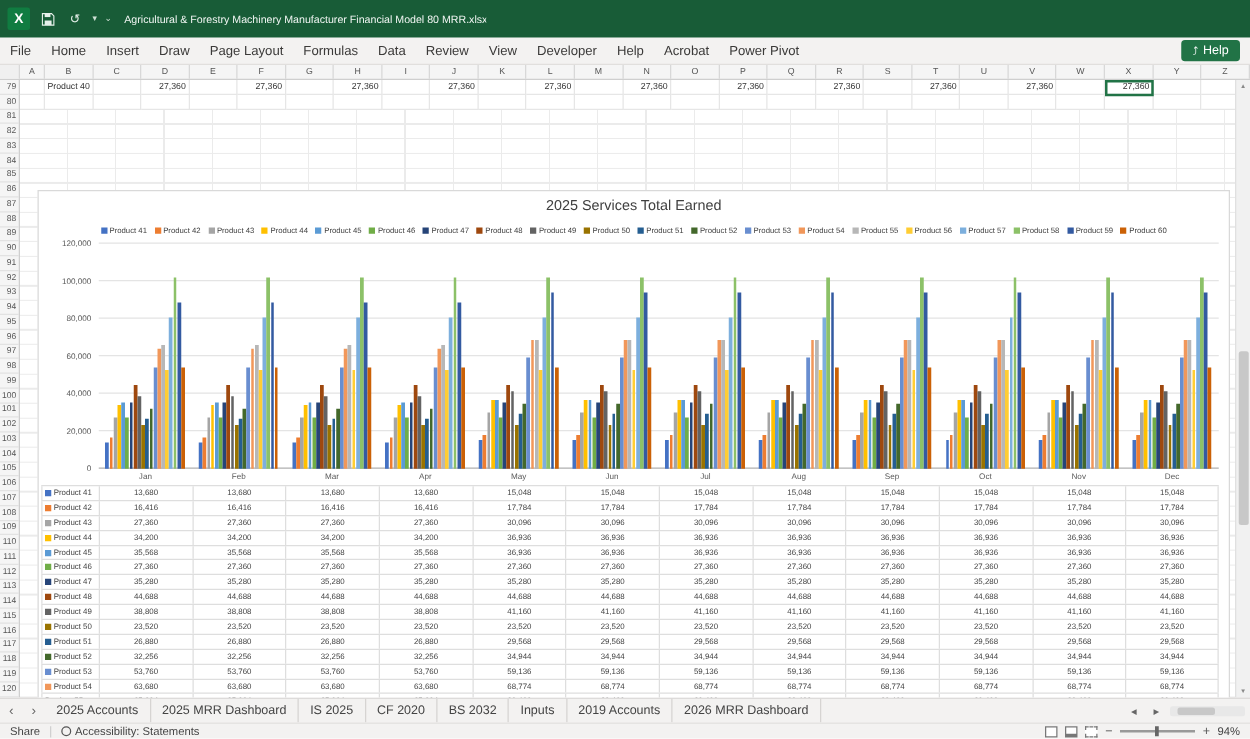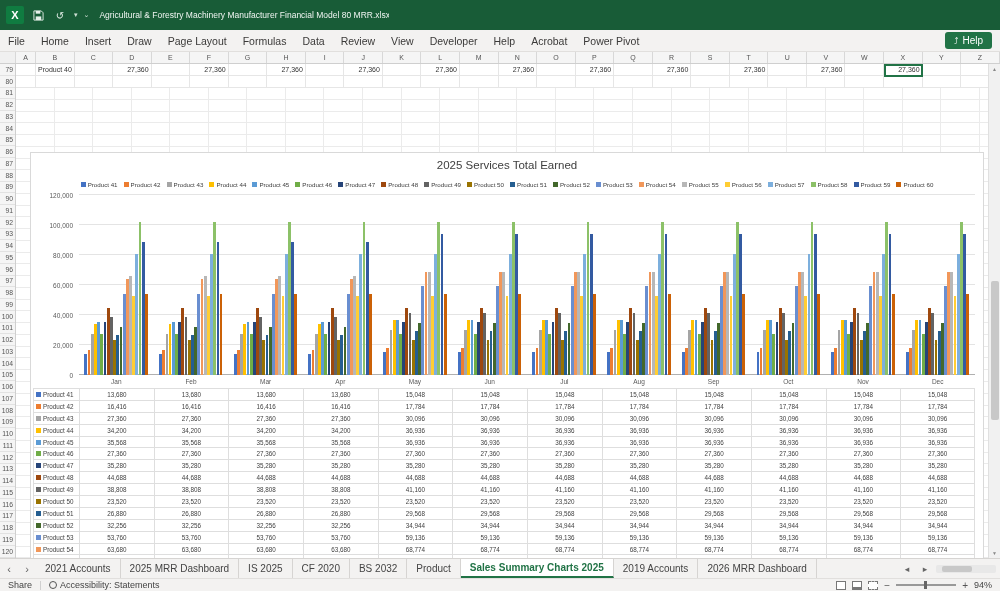--- a/index.html
+++ b/index.html
@@ -929,27 +929,26 @@
     <div class="arrow">▲</div>
     <div class="vthumb"></div>
     <div class="arrow" style="margin-top:auto;">▼</div>
   </div>
 </div>
 
 <div class="sheetbar">
   <div class="tabnav">‹</div>
   <div class="tabnav">›</div>
   <div style="display:flex;align-items:stretch;">
-      <div class="stab">2021 Accounts</div>
+      <div class="stab">2025 Accounts</div>
       <div class="stab">2025 MRR Dashboard</div>
       <div class="stab">IS 2025</div>
       <div class="stab">CF 2020</div>
       <div class="stab">BS 2032</div>
-      <div class="stab">Product</div>
-      <div class="stab active">Sales Summary Charts 2025</div>
+      <div class="stab">Inputs</div>
       <div class="stab">2019 Accounts</div>
       <div class="stab">2026 MRR Dashboard</div>
     </div>
   <div class="hscroll-zone">
     <div class="hsarrow">◂</div>
     <div class="hsarrow">▸</div>
     <div class="htrack">
         <div class="hthumb"></div>
       </div>
   </div>

